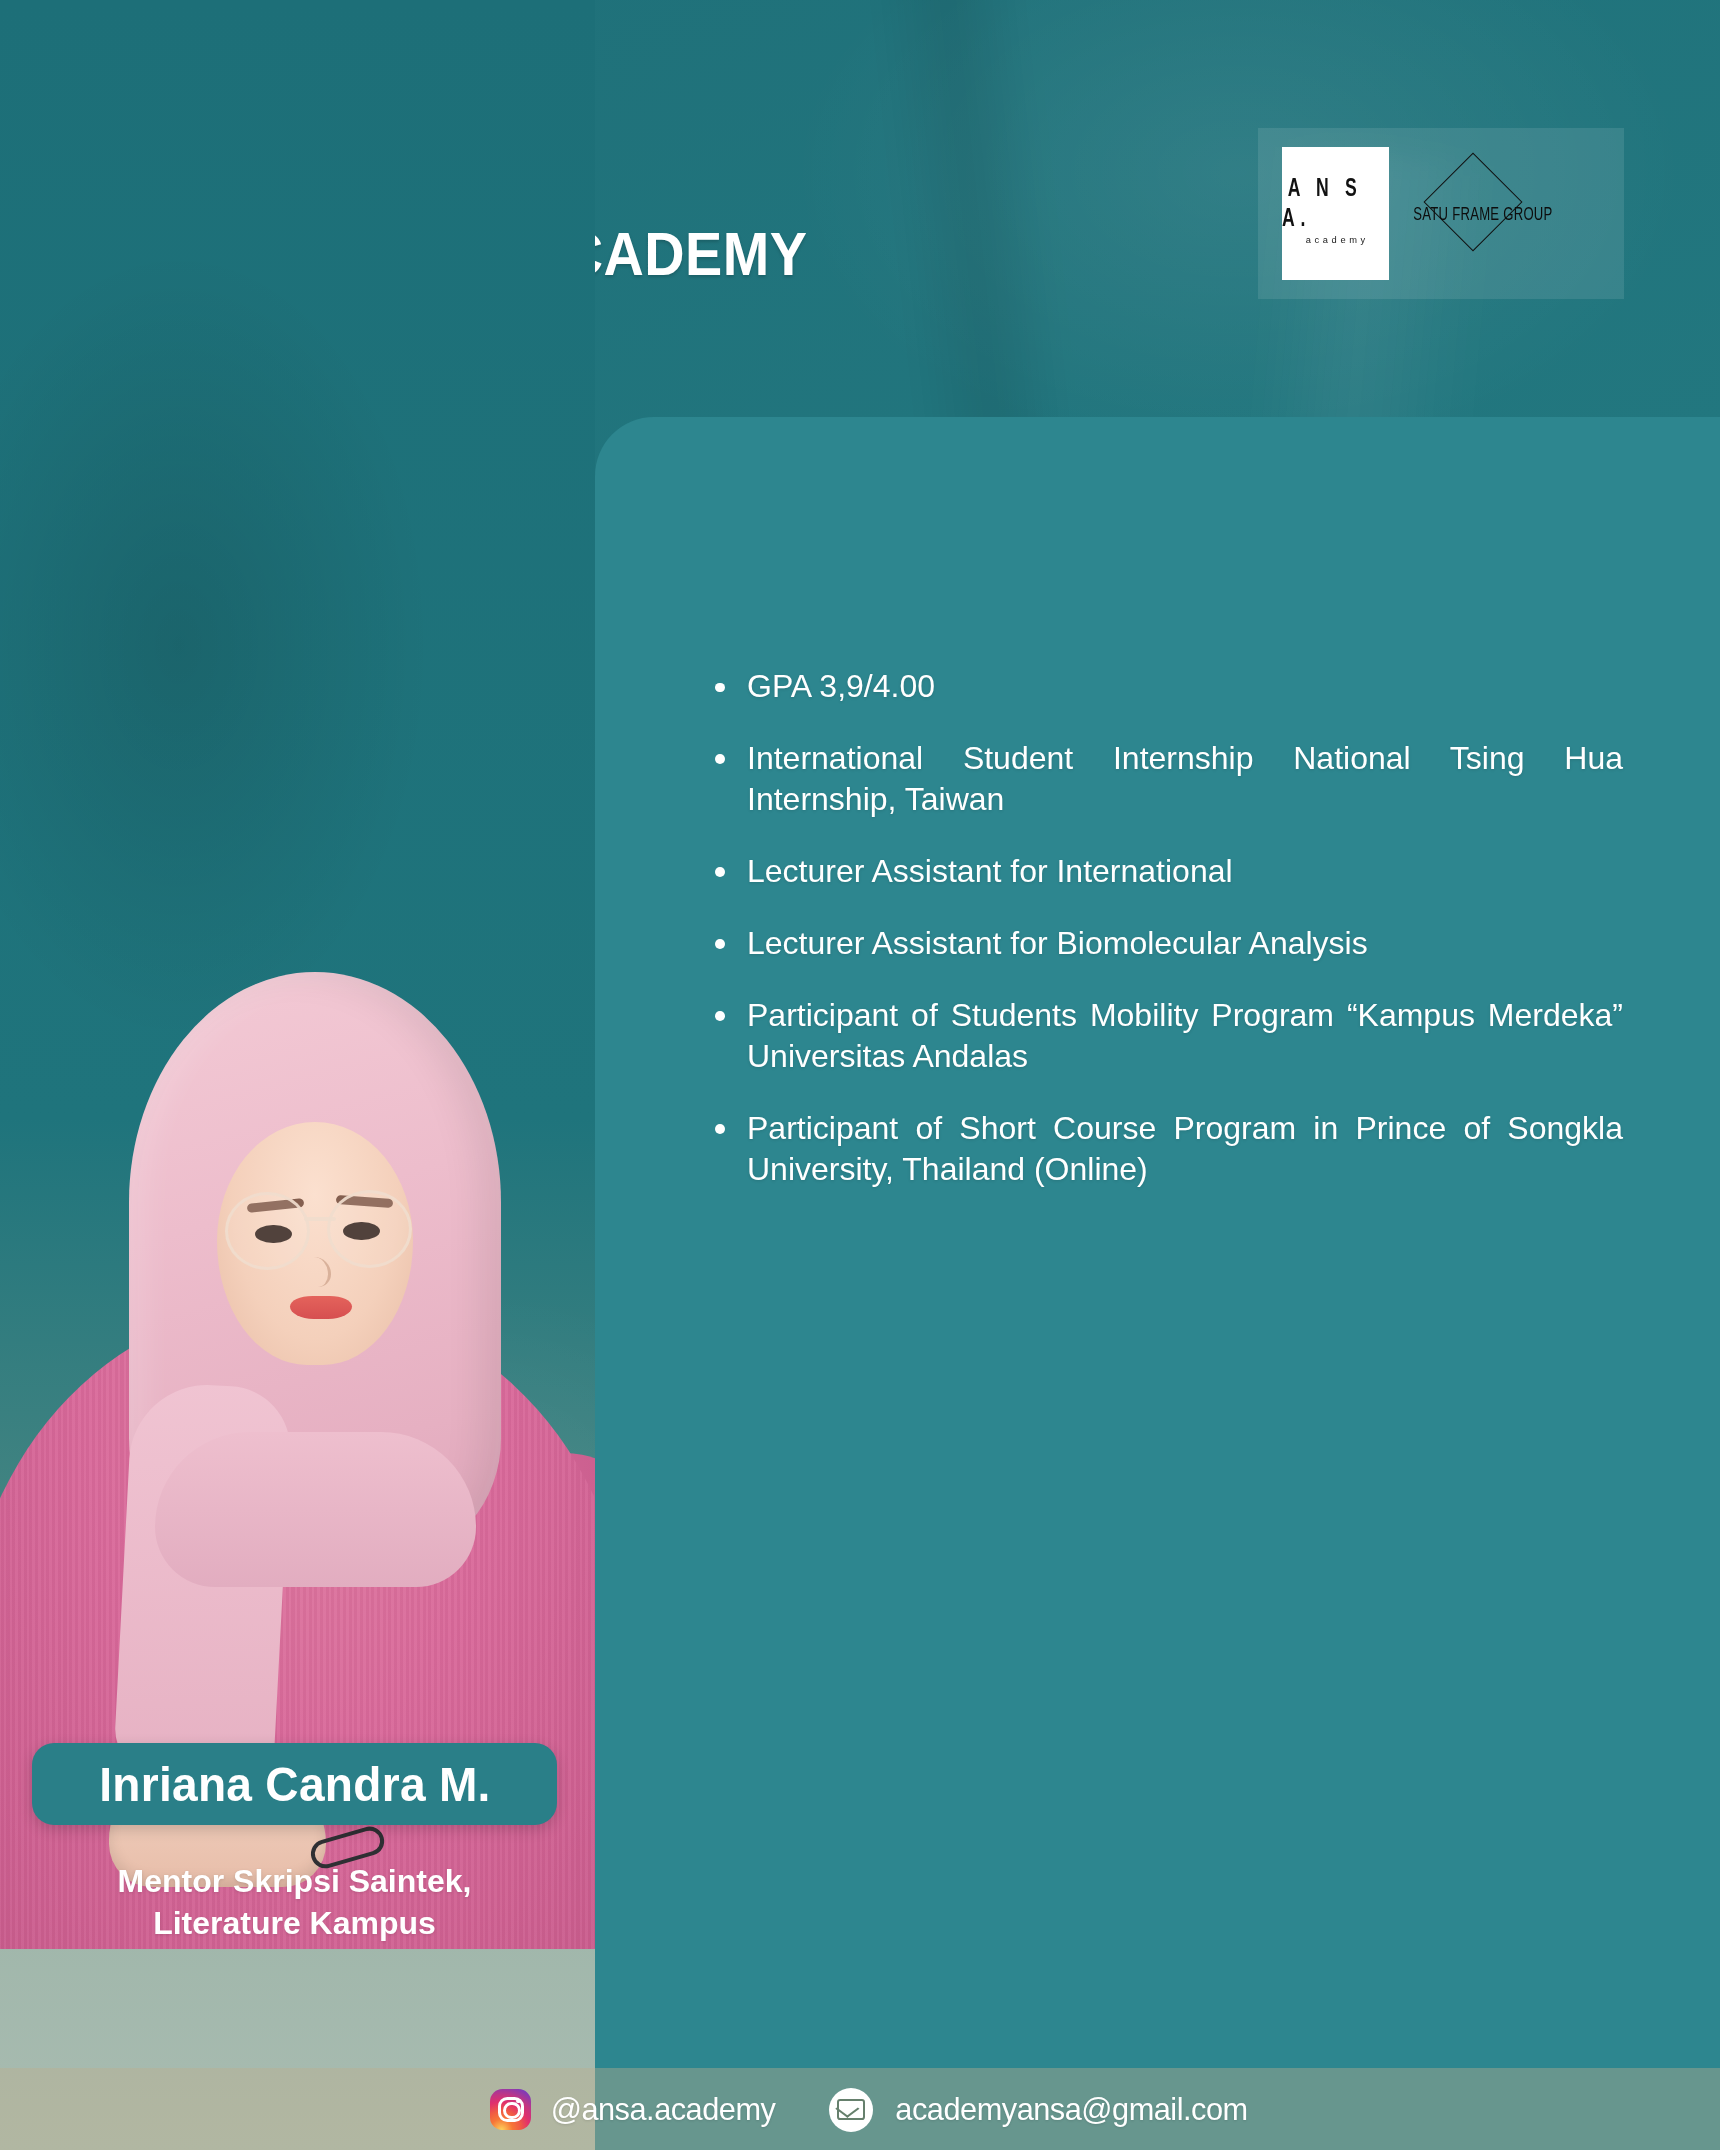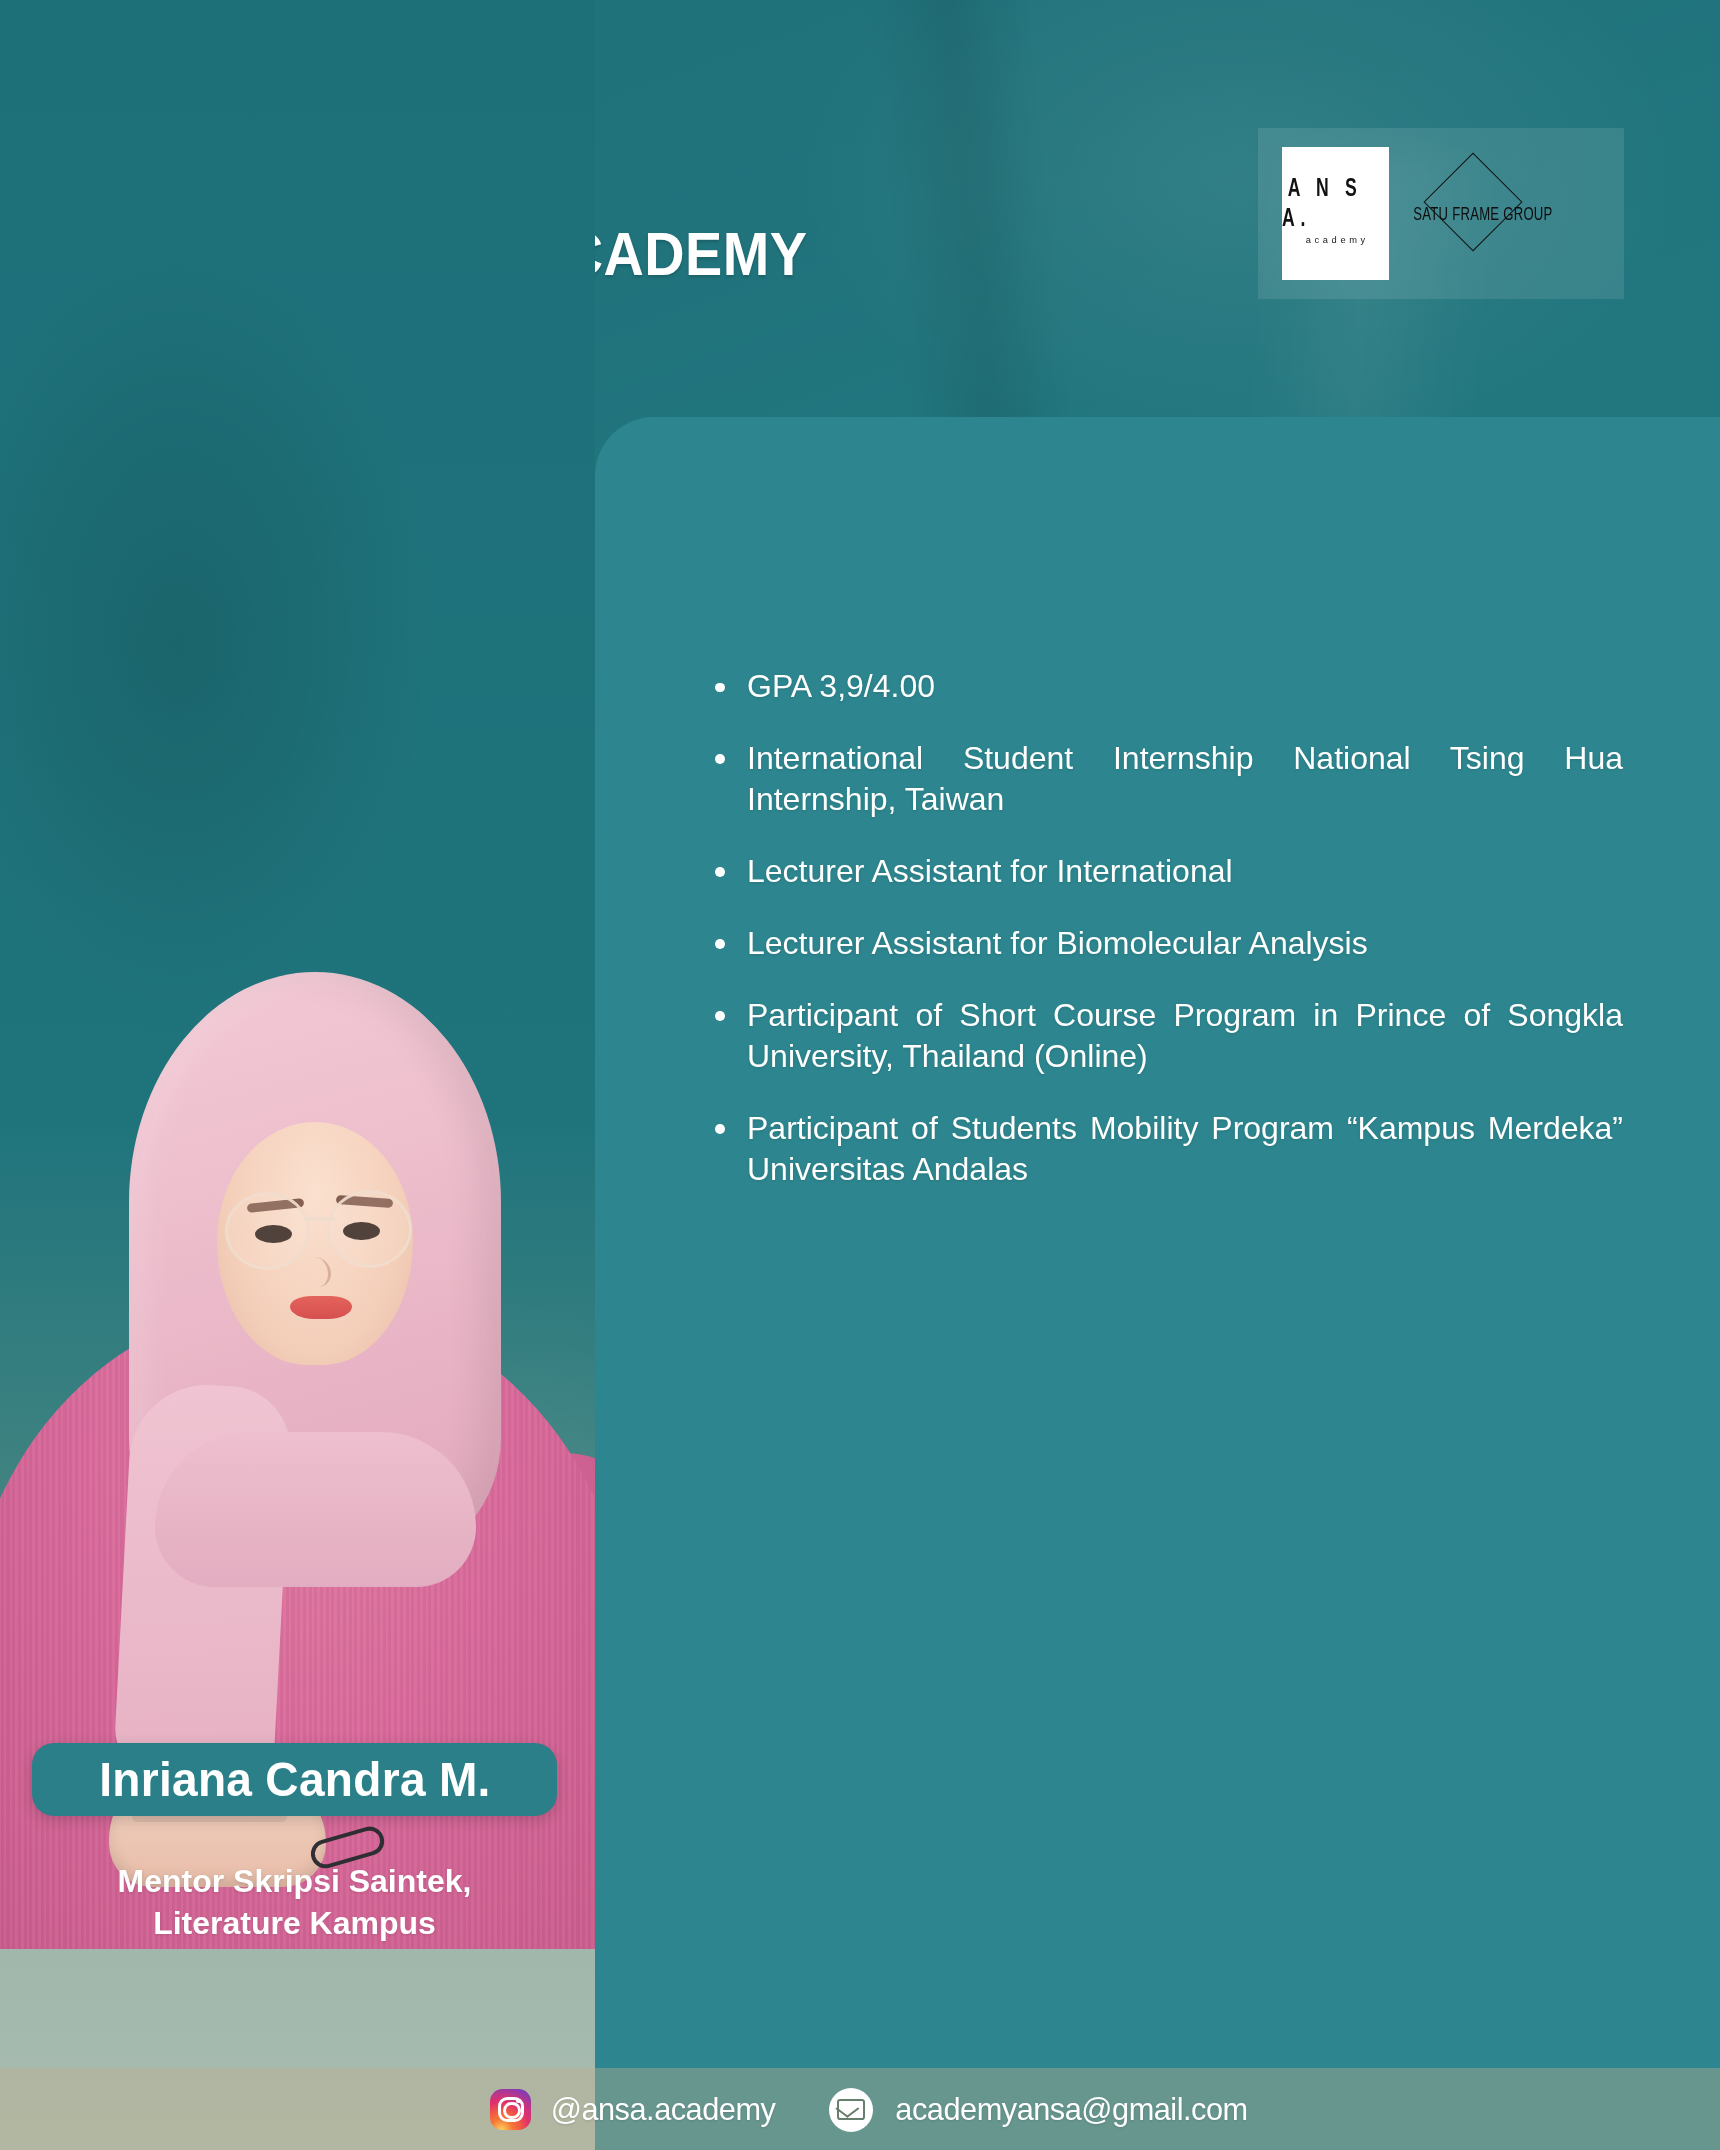--- a/index.html
+++ b/index.html
@@ -237,21 +237,21 @@
     background: linear-gradient(180deg, #e4635c, #d64f50);
     border-radius: 31px 31px 33px 33px / 14.5px 14.5px 17.6px 17.6px;
   }
 
   
   .name-badge {
     position: absolute;
     left: 32px;
     top: 1743px;
     width: 525px;
-    height: 73px;
+    height: 82px;
     background: #2a7f88;
     border-radius: 22px;
     display: flex;
     align-items: center;
     justify-content: center;
     box-shadow: 0 4.1px 13.4px rgba(0,0,0,0.16);
   }
   .name-badge .nm {
     font-size: 48px;
     font-weight: 700;
@@ -429,22 +429,22 @@
   <div class="role">
     <div>Mentor Skripsi Saintek,</div>
     <div>Literature Kampus</div>
   </div>
 
   <div class="bullets">
     <div class="bullet">GPA 3,9/4.00</div>
     <div class="bullet">International Student Internship National Tsing Hua Internship, Taiwan</div>
     <div class="bullet">Lecturer Assistant for International</div>
     <div class="bullet">Lecturer Assistant for Biomolecular Analysis</div>
+    <div class="bullet">Participant of Students Mobility Program “Kampus Merdeka” Universitas Andalas</div>
     <div class="bullet">Participant of Short Course Program in Prince of Songkla University, Thailand (Online)</div>
-    <div class="bullet">Participant of Students Mobility Program “Kampus Merdeka” Universitas Andalas</div>
   </div>
 
   <div class="footer">
     <div class="foot-item">
       <div class="ig-icon">
         <div class="sq"></div>
         <div class="ci"></div>
         <div class="dt"></div>
       </div>
       <div class="txt">@ansa.academy</div>

